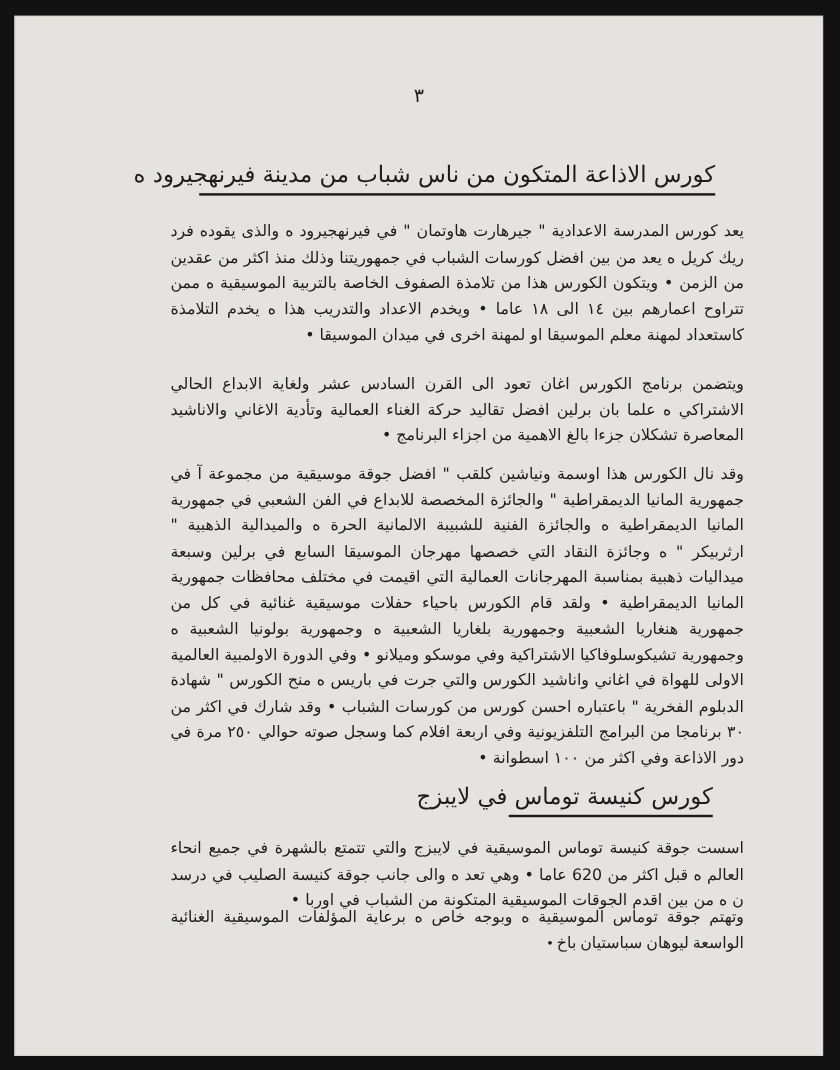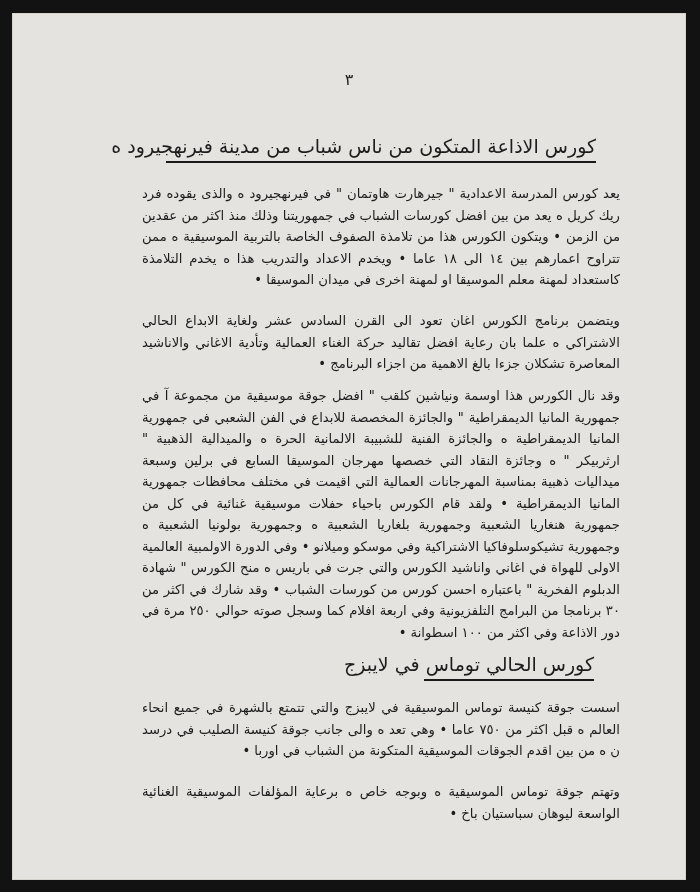--- a/index.html
+++ b/index.html
@@ -61,41 +61,41 @@
       background: #1a1a1a;
       margin-top: 4px;
     }
     .h1 { right: 90px; top: 122px; width: 430px; text-align: right; }
     .h2 { right: 92px; top: 640px; width: 170px; text-align: right; }
     p { margin: 0; }
     .p1 { top: 170px; }
     .p2 { top: 297px; }
     .p3 { top: 372px; }
     .p4 { top: 684px; }
-    .p5 { top: 768px; }
+    .p5 { top: 740px; font-family: Liberation Serif, serif; }
   </style>
 </head>
 <body>
 
 <div class="scan">
   <div class="paper">
 
     <div class="page-number">٣</div>
 
     <div class="heading h1">
       <span>كورس الاذاعة المتكون من ناس شباب من مدينة فيرنهجيرود ه</span>
       <span class="rule"></span>
     </div>
 
     <p class="content p1">يعد كورس المدرسة الاعدادية " جيرهارت هاوتمان " في فيرنهجيرود ه والذى يقوده فرد ريك كريل ه يعد من بين افضل كورسات الشباب في جمهوريتنا وذلك منذ اكثر من عقدين من الزمن • ويتكون الكورس هذا من تلامذة الصفوف الخاصة بالتربية الموسيقية ه ممن تتراوح اعمارهم بين ١٤ الى ١٨ عاما • ويخدم الاعداد والتدريب هذا ه يخدم التلامذة كاستعداد لمهنة معلم الموسيقا او لمهنة اخرى في ميدان الموسيقا •</p>
-    <p class="content p2">ويتضمن برنامج الكورس اغان تعود الى القرن السادس عشر ولغاية الابداع الحالي الاشتراكي ه علما بان رعاية افضل تقاليد حركة الغناء العمالية وتأدية الاغاني والاناشيد المعاصرة تشكلان جزءا بالغ الاهمية من اجزاء البرنامج •</p>
+    <p class="content p2">ويتضمن برنامج الكورس اغان تعود الى القرن السادس عشر ولغاية الابداع الحالي الاشتراكي ه علما بان برلين افضل تقاليد حركة الغناء العمالية وتأدية الاغاني والاناشيد المعاصرة تشكلان جزءا بالغ الاهمية من اجزاء البرنامج •</p>
     <p class="content p3">وقد نال الكورس هذا اوسمة ونياشين كلقب " افضل جوقة موسيقية من مجموعة آ في جمهورية المانيا الديمقراطية " والجائزة المخصصة للابداع في الفن الشعبي في جمهورية المانيا الديمقراطية ه والجائزة الفنية للشبيبة الالمانية الحرة ه والميدالية الذهبية " ارثربيكر " ه وجائزة النقاد التي خصصها مهرجان الموسيقا السابع في برلين وسبعة ميداليات ذهبية بمناسبة المهرجانات العمالية التي اقيمت في مختلف محافظات جمهورية المانيا الديمقراطية • ولقد قام الكورس باحياء حفلات موسيقية غنائية في كل من جمهورية هنغاريا الشعبية وجمهورية بلغاريا الشعبية ه وجمهورية بولونيا الشعبية ه وجمهورية تشيكوسلوفاكيا الاشتراكية وفي موسكو وميلانو • وفي الدورة الاولمبية العالمية الاولى للهواة في اغاني واناشيد الكورس والتي جرت في باريس ه منح الكورس " شهادة الدبلوم الفخرية " باعتباره احسن كورس من كورسات الشباب • وقد شارك في اكثر من ٣٠ برنامجا من البرامج التلفزيونية وفي اربعة افلام كما وسجل صوته حوالي ٢٥٠ مرة في دور الاذاعة وفي اكثر من ١٠٠ اسطوانة •</p>
 
     <div class="heading h2">
-      <span>كورس الحالي توماس في لايبزج</span>
+      <span>كورس كنيسة توماس في لايبزج</span>
       <span class="rule"></span>
     </div>
 
-    <p class="content p4">اسست جوقة كنيسة توماس الموسيقية في لايبزج والتي تتمتع بالشهرة في جميع انحاء العالم ه قبل اكثر من ٧٥٠ عاما • وهي تعد ه والى جانب جوقة كنيسة الصليب في درسد ن ه من بين اقدم الجوقات الموسيقية المتكونة من الشباب في اوربا •</p>
+    <p class="content p4">اسست جوقة كنيسة توماس الموسيقية في لايبزج والتي تتمتع بالشهرة في جميع انحاء العالم ه قبل اكثر من 620 عاما • وهي تعد ه والى جانب جوقة كنيسة الصليب في درسد ن ه من بين اقدم الجوقات الموسيقية المتكونة من الشباب في اوربا •</p>
     <p class="content p5">وتهتم جوقة توماس الموسيقية ه وبوجه خاص ه برعاية المؤلفات الموسيقية الغنائية الواسعة ليوهان سباستيان باخ •</p>
 
   </div>
 </div>
 
 </body></html>

